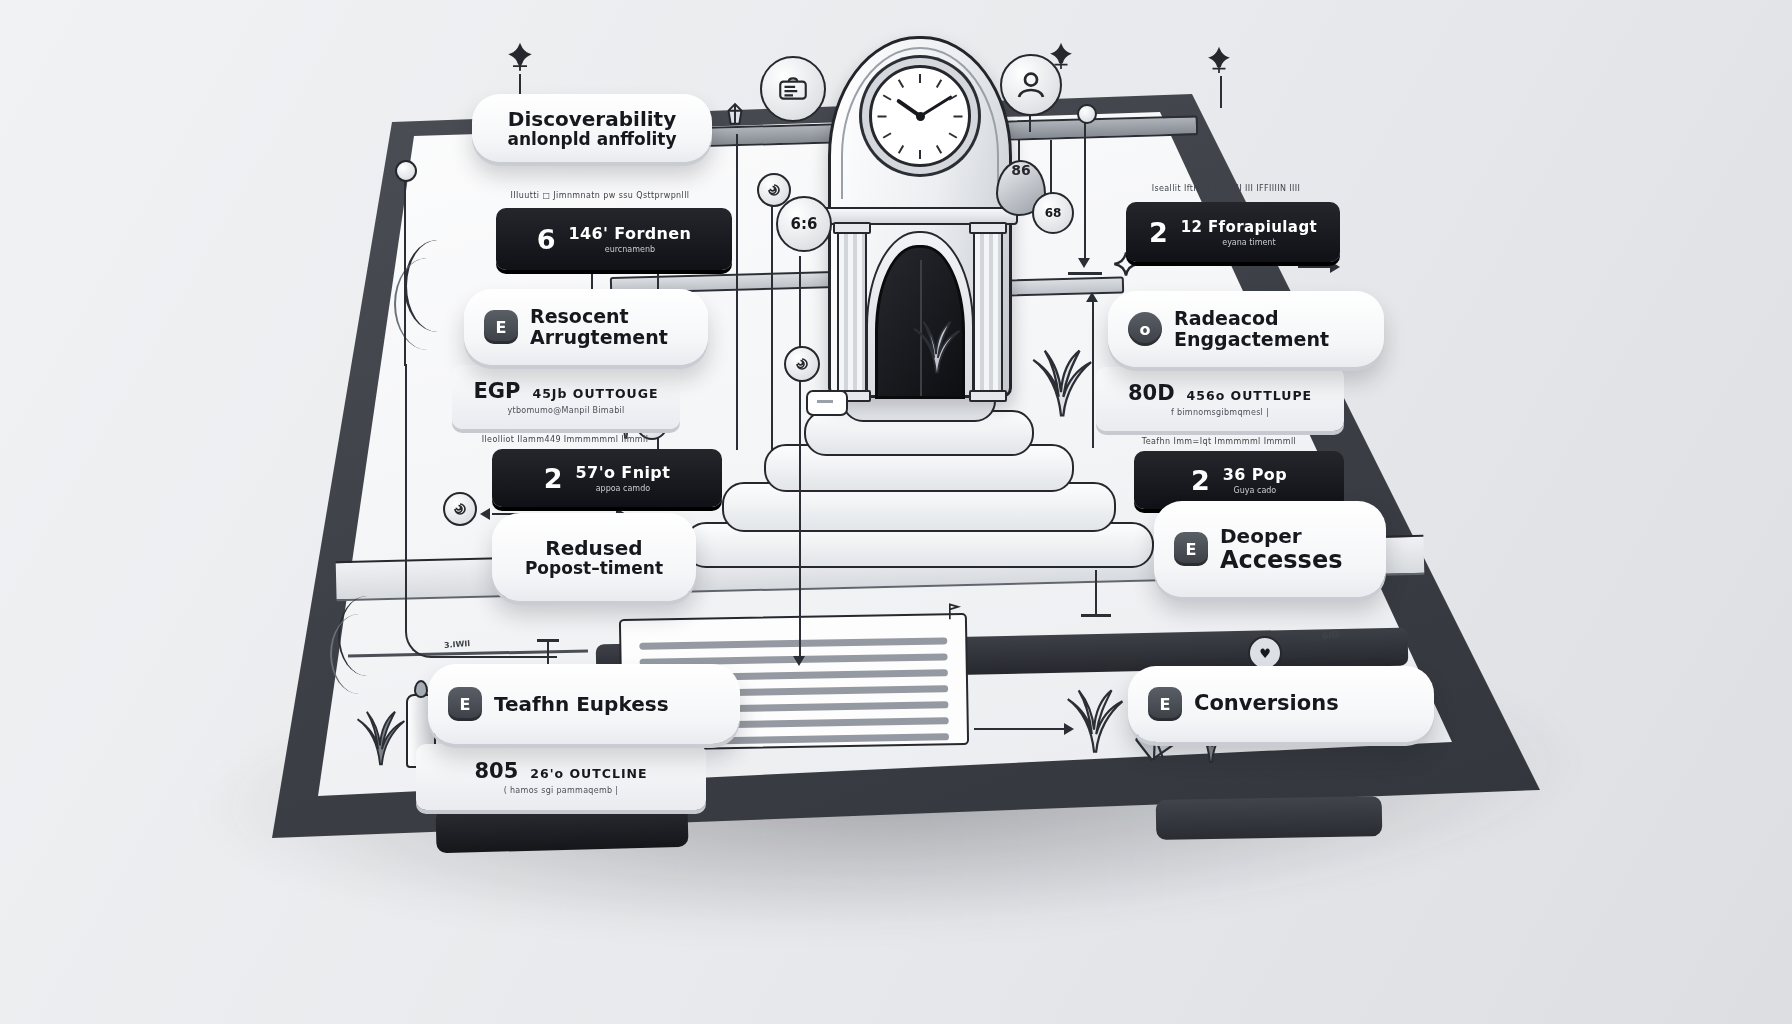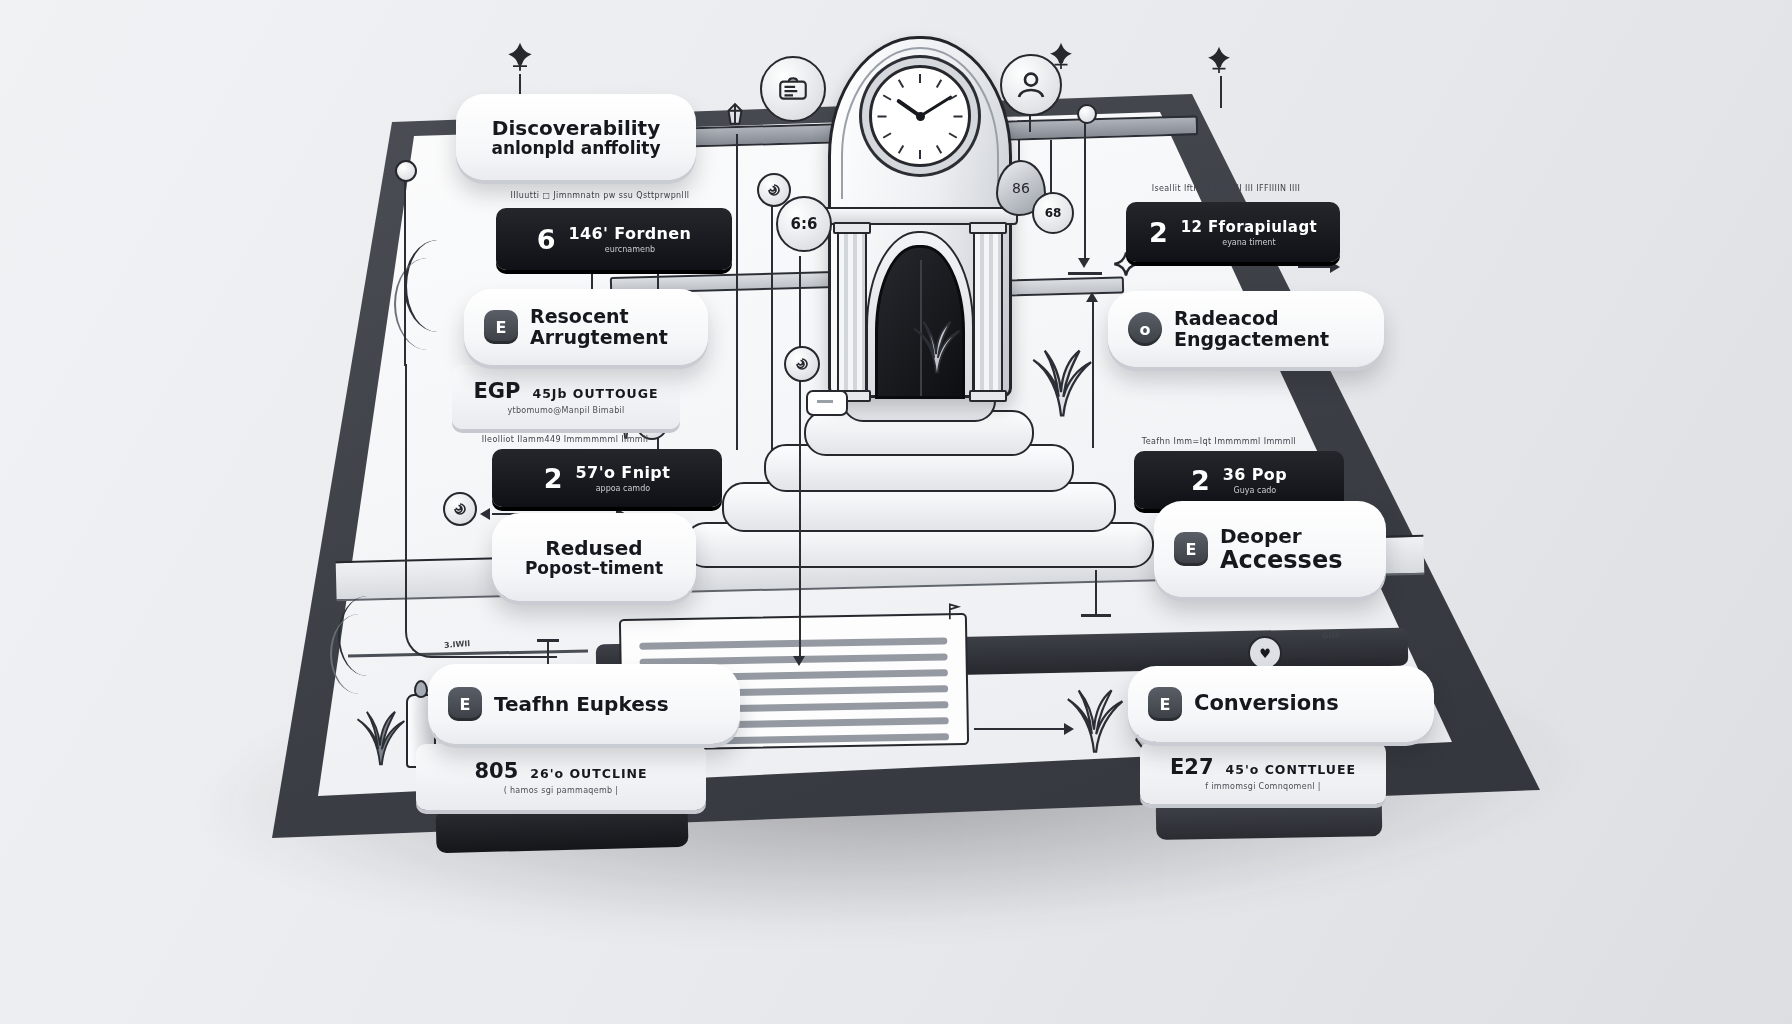--- a/index.html
+++ b/index.html
@@ -32,21 +32,21 @@
   .h-right{border-top:6px solid transparent;border-bottom:6px solid transparent;border-left:10px solid #2b2e34;}
   .rail{position:absolute;z-index:4;border:2px solid #2b2e34;border-radius:3px;
         background:linear-gradient(#aeb3ba,#878c94);transform:rotate(-1.6deg);}
   .rail.light{background:linear-gradient(#dadde1,#bfc3c9);}
   
   .circ{position:absolute;border:2.5px solid #26282e;border-radius:50%;z-index:18;
         background:radial-gradient(circle at 35% 30%,#ffffff,#d3d6db);
         display:flex;align-items:center;justify-content:center;color:#17191e;font-weight:bold;}
   .blob{position:absolute;z-index:18;border:2.5px solid #26282e;
         background:linear-gradient(145deg,#eceef1,#9aa0a8);
-        display:flex;align-items:center;justify-content:center;color:#26282e;font-weight:normal;}
+        display:flex;justify-content:center;color:#26282e;font-weight:bold;}
   
   .pill{position:absolute;z-index:30;border-radius:28px;color:#16181d;text-align:center;
         background:linear-gradient(180deg,#ffffff 0%,#f5f6f8 70%,#e9ebef 100%);
         box-shadow:0 4px 0 #c9ccd2,0 14px 22px rgba(25,28,35,.20);
         display:flex;align-items:center;justify-content:center;}
   .pill.row{gap:12px;text-align:left;justify-content:flex-start;padding:0 20px;}
   .t1{font-size:20px;font-weight:bold;line-height:1.1;}
   .t2{font-size:17px;font-weight:bold;line-height:1.1;}
   .col{display:flex;flex-direction:column;}
   .center{align-items:center;}
@@ -328,21 +328,21 @@
     </div>
   <div class="circ" style="left:1248px;top:636px;width:30px;height:30px;z-index:26;background:#dde0e4;font-size:13px">
       <span>♥</span>
     </div>
   <svg class="abs" style="left:944px;top:598px;width:20px;height:26px;z-index:21" viewBox="0 0 24 24">
       <use href="#flag" stroke="#26282e" stroke-width="2" fill="none"></use>
     </svg>
   <div class="tagtext" style="left:444px;top:640px;transform:rotate(-4deg)">3.IWIl</div>
   <div class="tagtext" style="left:1322px;top:630px;font-size:9px;transform:rotate(-6deg)">6ID</div>
 
-  <div class="pill" style="left:456px;top:94px;width:240px;height:86px">
+  <div class="pill" style="left:472px;top:94px;width:240px;height:68px">
     <div class="col center">
       <div class="t1">Discoverability</div>
       <div class="t2">anlonpld anffolity</div>
     </div>
   </div>
   <div class="strip" style="left:492px;top:184px;width:216px;height:22px">IIIuutti □ Jimnmnatn pw ssu  Qsttprwpnlll</div>
   <div class="bar" style="left:496px;top:208px;width:216px;height:62px">
     <div class="bv">6</div>
     <div class="col center">
       <div class="bl">146' Fordnen</div>
@@ -389,20 +389,27 @@
     </div>
   </div>
 
   <div class="pill row" style="left:1108px;top:291px;width:236px;height:76px">
     <div class="mini-badge round">o</div>
     <div class="col">
       <div class="t1" style="font-size:19px">Radeacod</div>
       <div class="t2" style="font-size:19px">Enggactement</div>
     </div>
   </div>
+  <div class="slab" style="left:1096px;top:367px;width:248px;height:64px">
+    <div class="sline">
+      <span class="sbig">80D</span>
+      <span class="srest">456o OUTTLUPE</span>
+    </div>
+    <div class="micro">f bimnomsgibmqmesl |</div>
+  </div>
   <div class="strip" style="left:1102px;top:431px;width:234px;height:20px">Teafhn  Imm=Iqt  Immmmml  Immmll</div>
   <div class="bar" style="left:1134px;top:451px;width:190px;height:58px">
     <div class="bv">2</div>
     <div class="col center">
       <div class="bl">36 Pop</div>
       <div class="bc">Guya cado</div>
     </div>
   </div>
 
   <div class="pill row" style="left:1154px;top:501px;width:192px;height:96px">
@@ -424,27 +431,20 @@
       <span class="srest">26'o OUTCLINE</span>
     </div>
     <div class="micro">( hamos sgi pammaqemb |</div>
   </div>
 
   <div class="base" style="left:1156px;top:798px;width:226px;height:40px;background:linear-gradient(#41444b,#2a2c32);transform:rotate(-1deg)"></div>
   <div class="pill row" style="left:1128px;top:666px;width:266px;height:76px">
     <div class="mini-badge">E</div>
     <div class="t1" style="font-size:21px">Conversions</div>
   </div>
-  <div class="slab" style="left:1140px;top:742px;width:246px;height:62px">
-    <div class="sline">
-      <span class="sbig">E27</span>
-      <span class="srest">45'o CONTTLUEE</span>
-    </div>
-    <div class="micro">f immomsgi Comnqomenl |</div>
-  </div>
 
   <div class="doc">
     <div>
         <div class="doc-line"></div>
         <div class="doc-line"></div>
         <div class="doc-line"></div>
         <div class="doc-line"></div>
         <div class="doc-line"></div>
         <div class="doc-line"></div>
         <div class="doc-line"></div>

